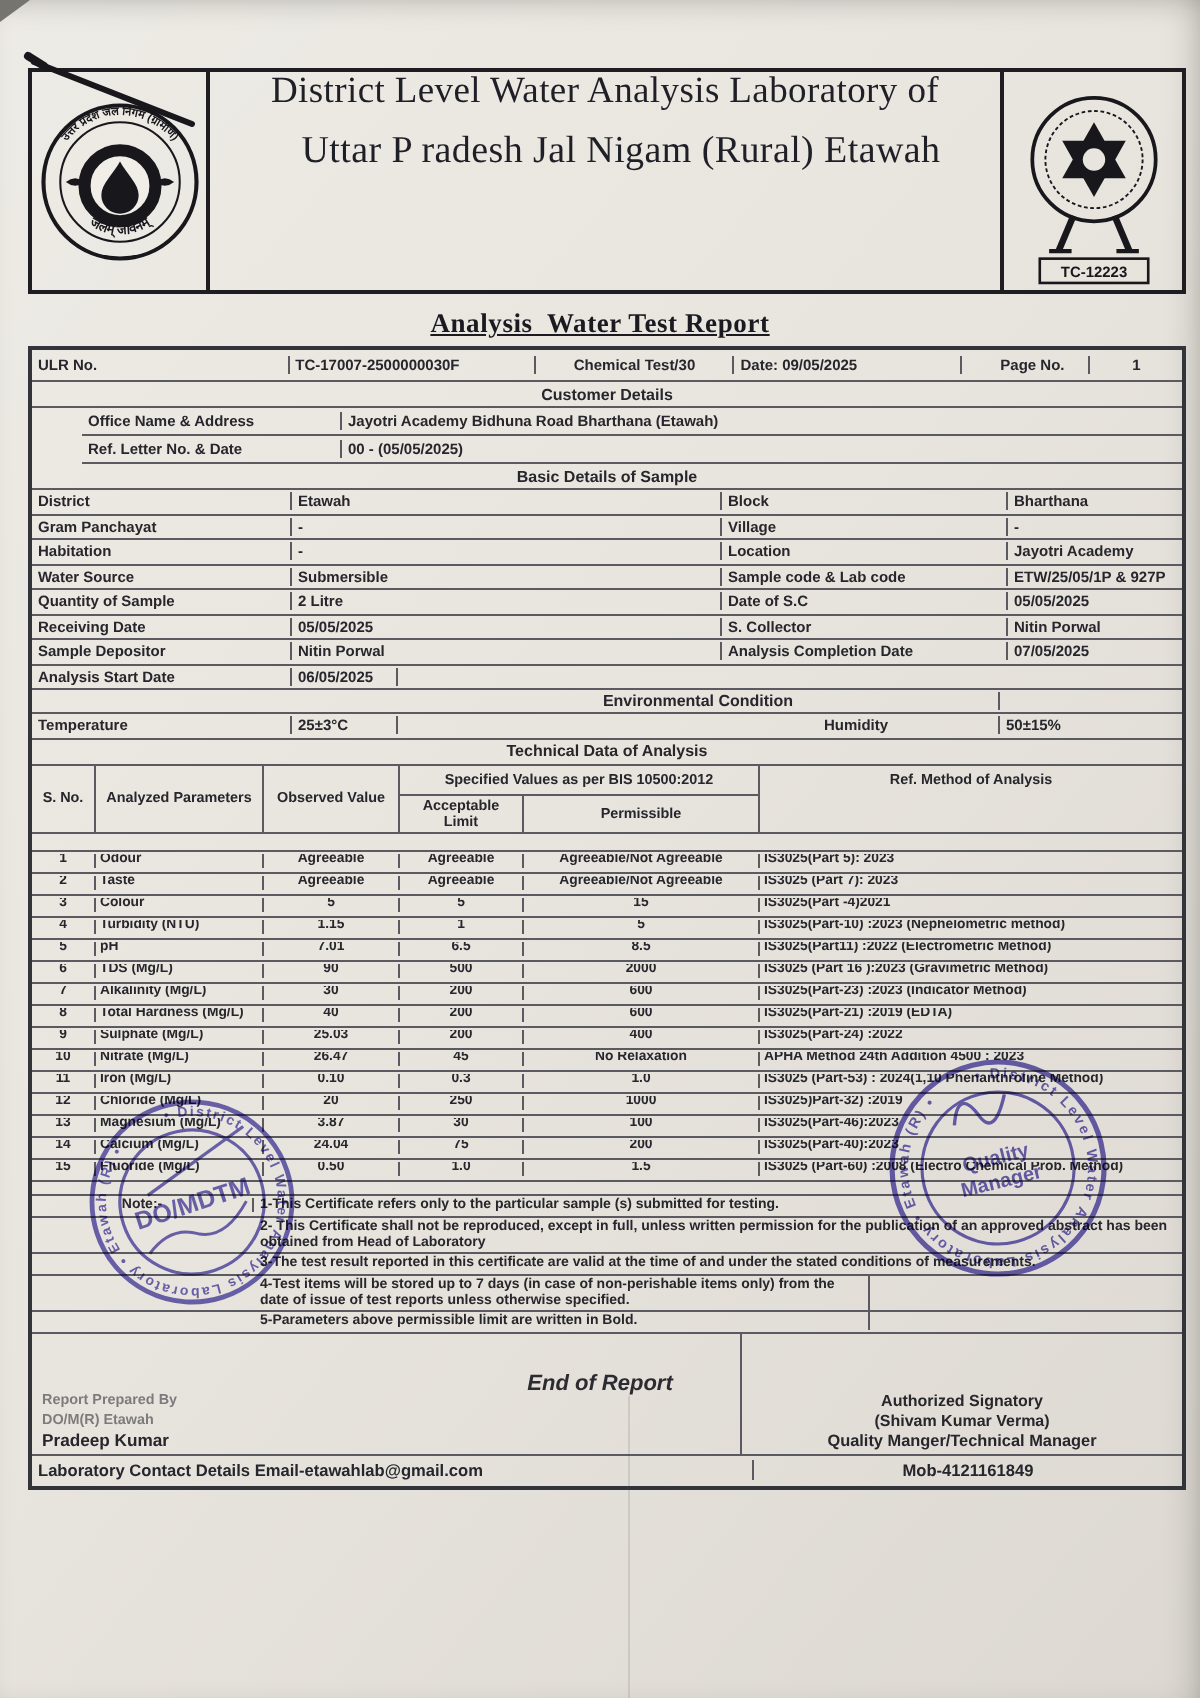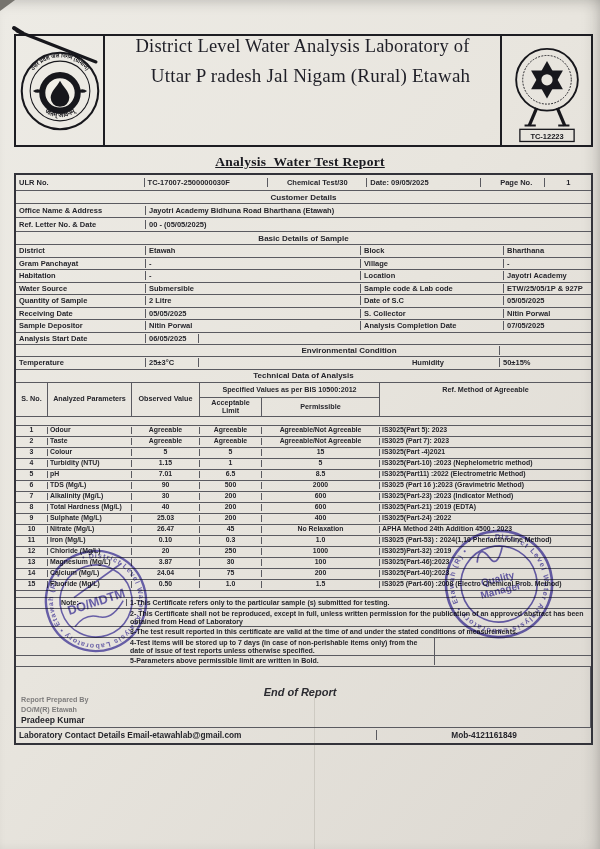--- a/index.html
+++ b/index.html
@@ -45,21 +45,21 @@
   }
   .row{display:flex;border-bottom:1px solid #5a5a60;align-items:center;}
   .c{padding:0 3px;border-right:1px solid #5a5a60;white-space:nowrap;overflow:hidden;
      display:flex;align-items:center;box-sizing:border-box;}
   .c.last{border-right:none;}
   .ctr{justify-content:center;text-align:center;}
   .sec{justify-content:center;text-align:center;font-size:8px;}
 
   .r-ulr{height:15px;}
   .r-sec{height:12px;}
-  .r-cust{height:13px;}
+  .r-cust{height:13px;margin-left:25px;}
   .r-sample{height:11.5px;}
   .r-env{height:11px;}
   .r-gap{height:8px;}
   .r-ngap{height:6px;}
 
   .w-label{width:130px;}
   .w-uval{width:125px;}
   .w-test{width:100px;}
   .w-date{width:115px;}
   .w-plabel{width:58px;}
@@ -273,21 +273,21 @@
       <div class="c sec flex1 last">Technical Data of Analysis</div>
     </div>
 
     <div class="thead">
       <div class="hc g1">S. No.</div>
       <div class="hc g2">Analyzed Parameters</div>
       <div class="hc g3">Observed Value</div>
       <div class="hc gspec">Specified Values as per BIS 10500:2012</div>
       <div class="hc ga">Acceptable Limit</div>
       <div class="hc gp">Permissible</div>
-      <div class="hc gm">Ref. Method of Agreeable</div>
+      <div class="hc gm">Ref. Method of Analysis</div>
     </div>
 
     <div class="row r-gap">
       <div class="c t-s"></div>
       <div class="c t-p"></div>
       <div class="c t-o"></div>
       <div class="c t-a"></div>
       <div class="c t-pm"></div>
       <div class="c flex1 last"></div>
     </div>
@@ -456,20 +456,25 @@
       <div class="c note-label"></div>
       <div class="c note-text">5-Parameters above permissible limit are written in Bold.</div>
       <div class="c note-right last"></div>
     </div>
 
     <div class="sig-row">
       <div class="sig-left">
         <div class="faint">Report Prepared By</div>
         <div class="faint">DO/M(R) Etawah</div>
         <div class="name">Pradeep Kumar</div>
+      </div>
+      <div class="sig-right">
+        <div>Authorized Signatory</div>
+        <div>(Shivam Kumar Verma)</div>
+        <div class="mgr">Quality Manger/Technical Manager</div>
       </div>
     </div>
 
     <div class="row contact-row">
       <div class="c flex1">Laboratory Contact Details Email-etawahlab@gmail.com</div>
       <div class="c sig-right ctr last" style="width:214px;justify-content:center;">Mob-4121161849</div>
     </div>
   </div>
 
   <div class="end-of-report">End of Report</div>

